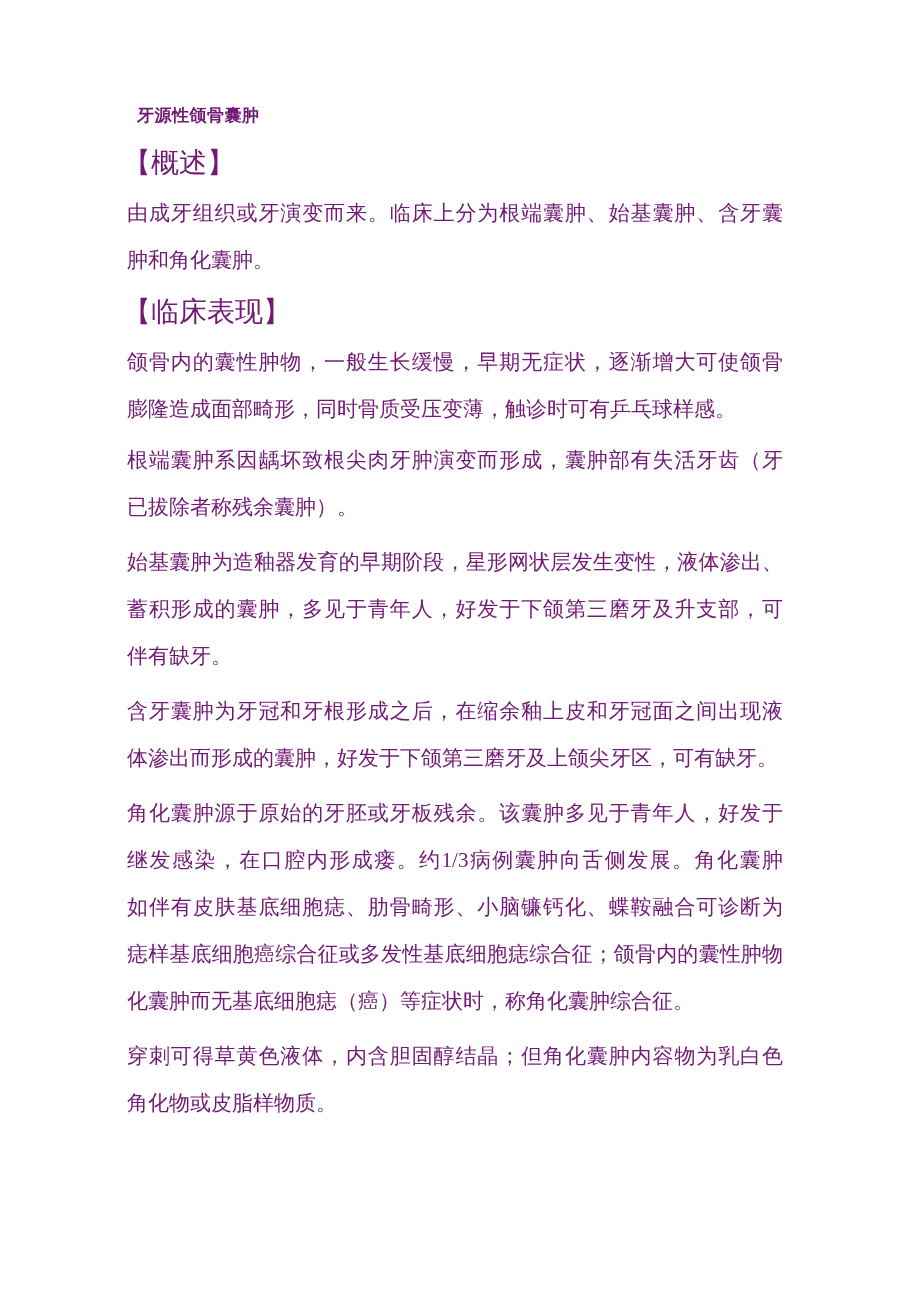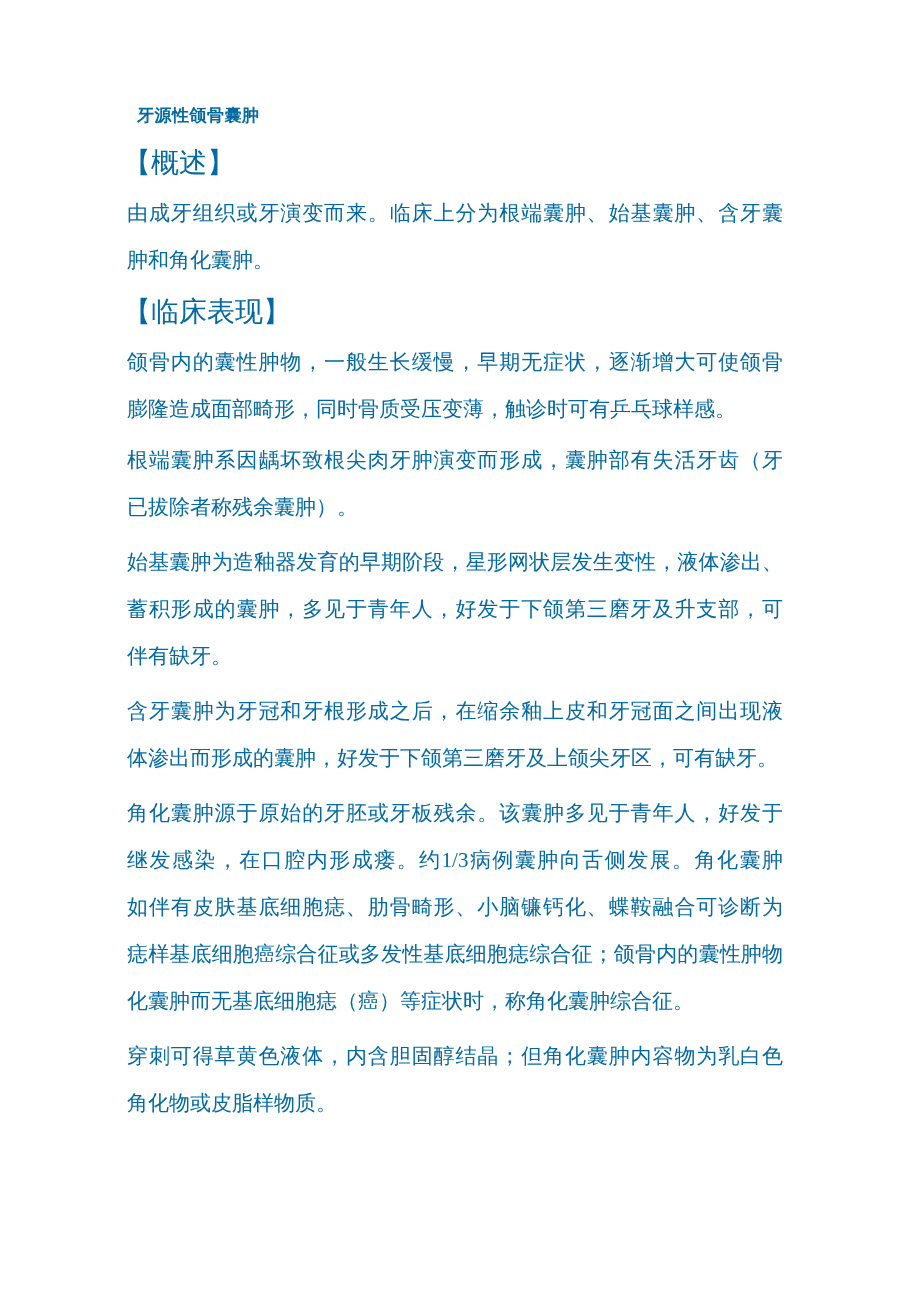--- a/index.html
+++ b/index.html
@@ -7,21 +7,21 @@
     padding: 0;
     background: #ffffff;
   }
   .page {
     position: relative;
     width: 920px;
     height: 1302px;
     background: #ffffff;
     overflow: hidden;
     font-family: "Liberation Serif", "DejaVu Serif", serif;
-    color: #0369a1;
+    color: #701a75;
   }
   .content {
     position: absolute;
     left: 123px;
     top: 92px;
     width: 664px;
   }
   .doc-title {
     font-size: 17px;
     font-weight: bold;

